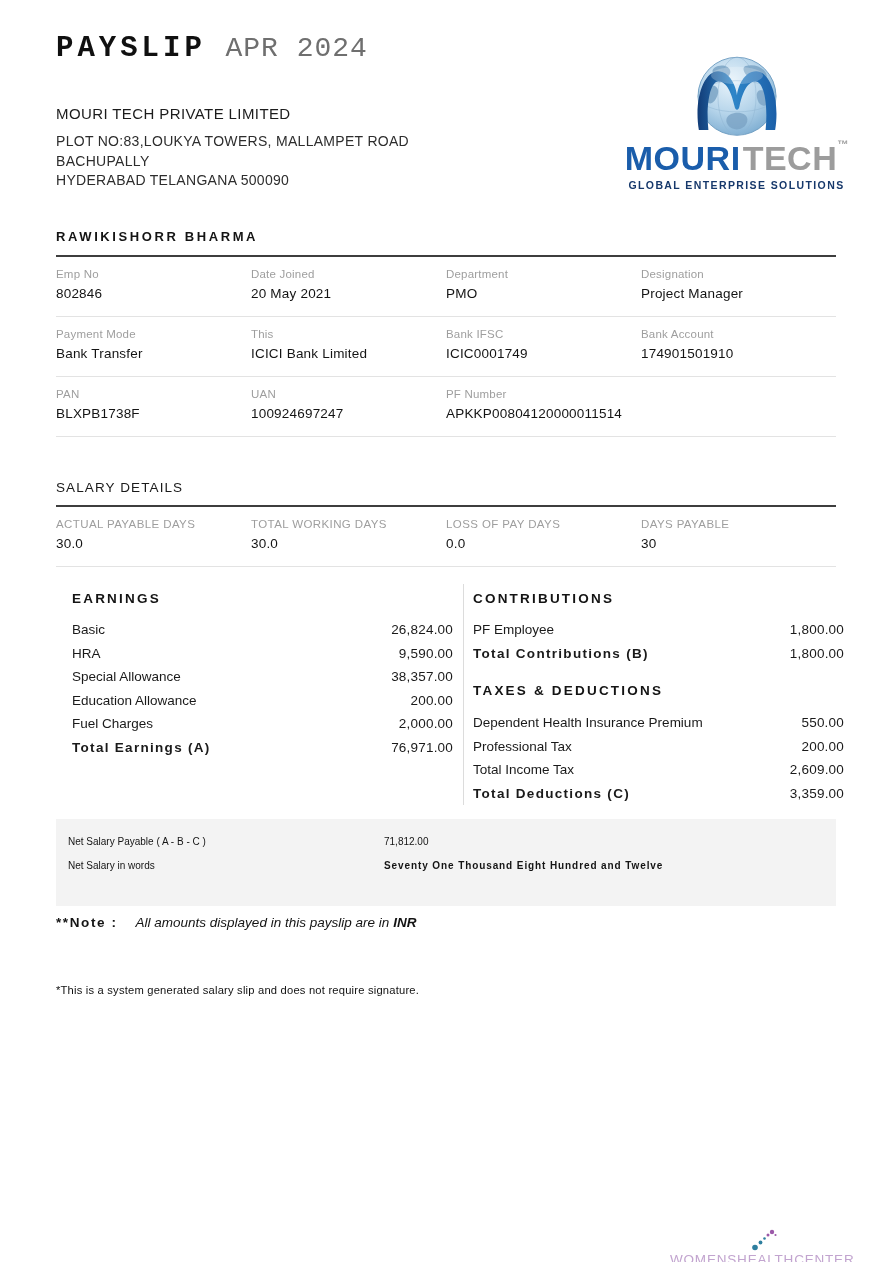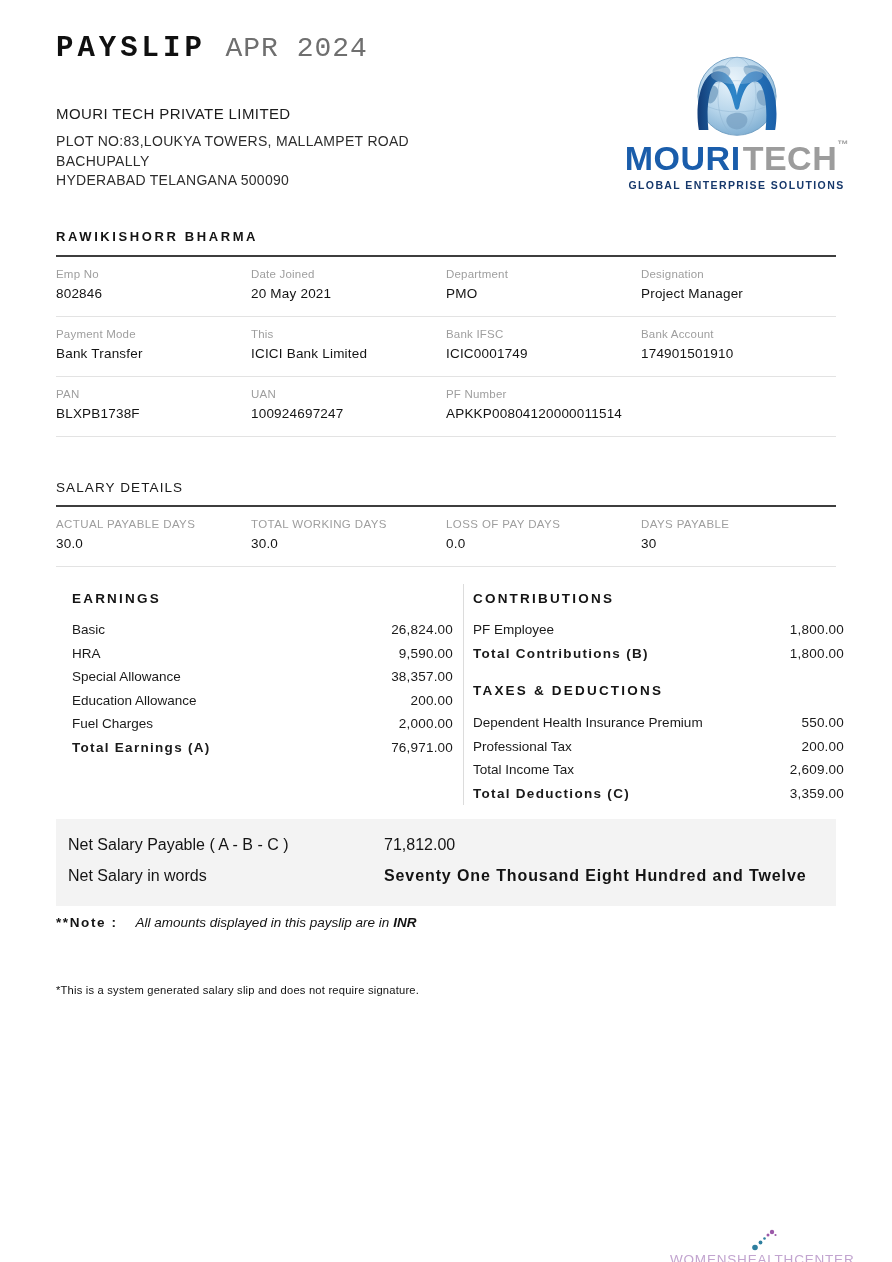--- a/index.html
+++ b/index.html
@@ -45,21 +45,21 @@
   .v-divider { width:1px; background:#dcdcdc; margin-left:10px; }
   .col-right { width:371px; margin-left:9px; }
   .sec-heading { font-size:13.5px; font-weight:bold; letter-spacing:2.2px; color:#141414; margin:7px 0 12px; }
   .sec-heading.second { margin-top:18px; margin-bottom:13px; }
   .brow { display:flex; justify-content:space-between; align-items:center; height:23.5px; font-size:13.5px; color:#1a1a1a; }
   .brow .amt { letter-spacing:0.2px; }
   .total-label { font-weight:bold; letter-spacing:1.3px; }
 
   
   .net-box { position:absolute; left:56px; top:819px; width:780px; height:87px; background:#f3f3f3; padding:17px 12px; }
-  .net-row { display:flex; align-items:center; margin-bottom:13px; font-size:16px; color:#141414; }
+  .net-row { display:flex; align-items:center; margin-bottom:13px; font-size:10px; color:#141414; }
   .net-label { width:316px; flex:none; }
   .net-words { font-weight:bold; letter-spacing:0.9px; }
 
   
   .note { position:absolute; left:56px; top:915px; font-size:13.5px; color:#141414; white-space:nowrap; }
   .note-label { font-weight:bold; letter-spacing:1.6px; margin-right:18px; }
   .note-text { font-style:italic; }
   .note-currency { font-style:italic; font-weight:bold; margin-left:4px; }
   .footer-note { position:absolute; left:56px; top:984px; font-size:11.2px; color:#111; letter-spacing:0.2px; }
 

